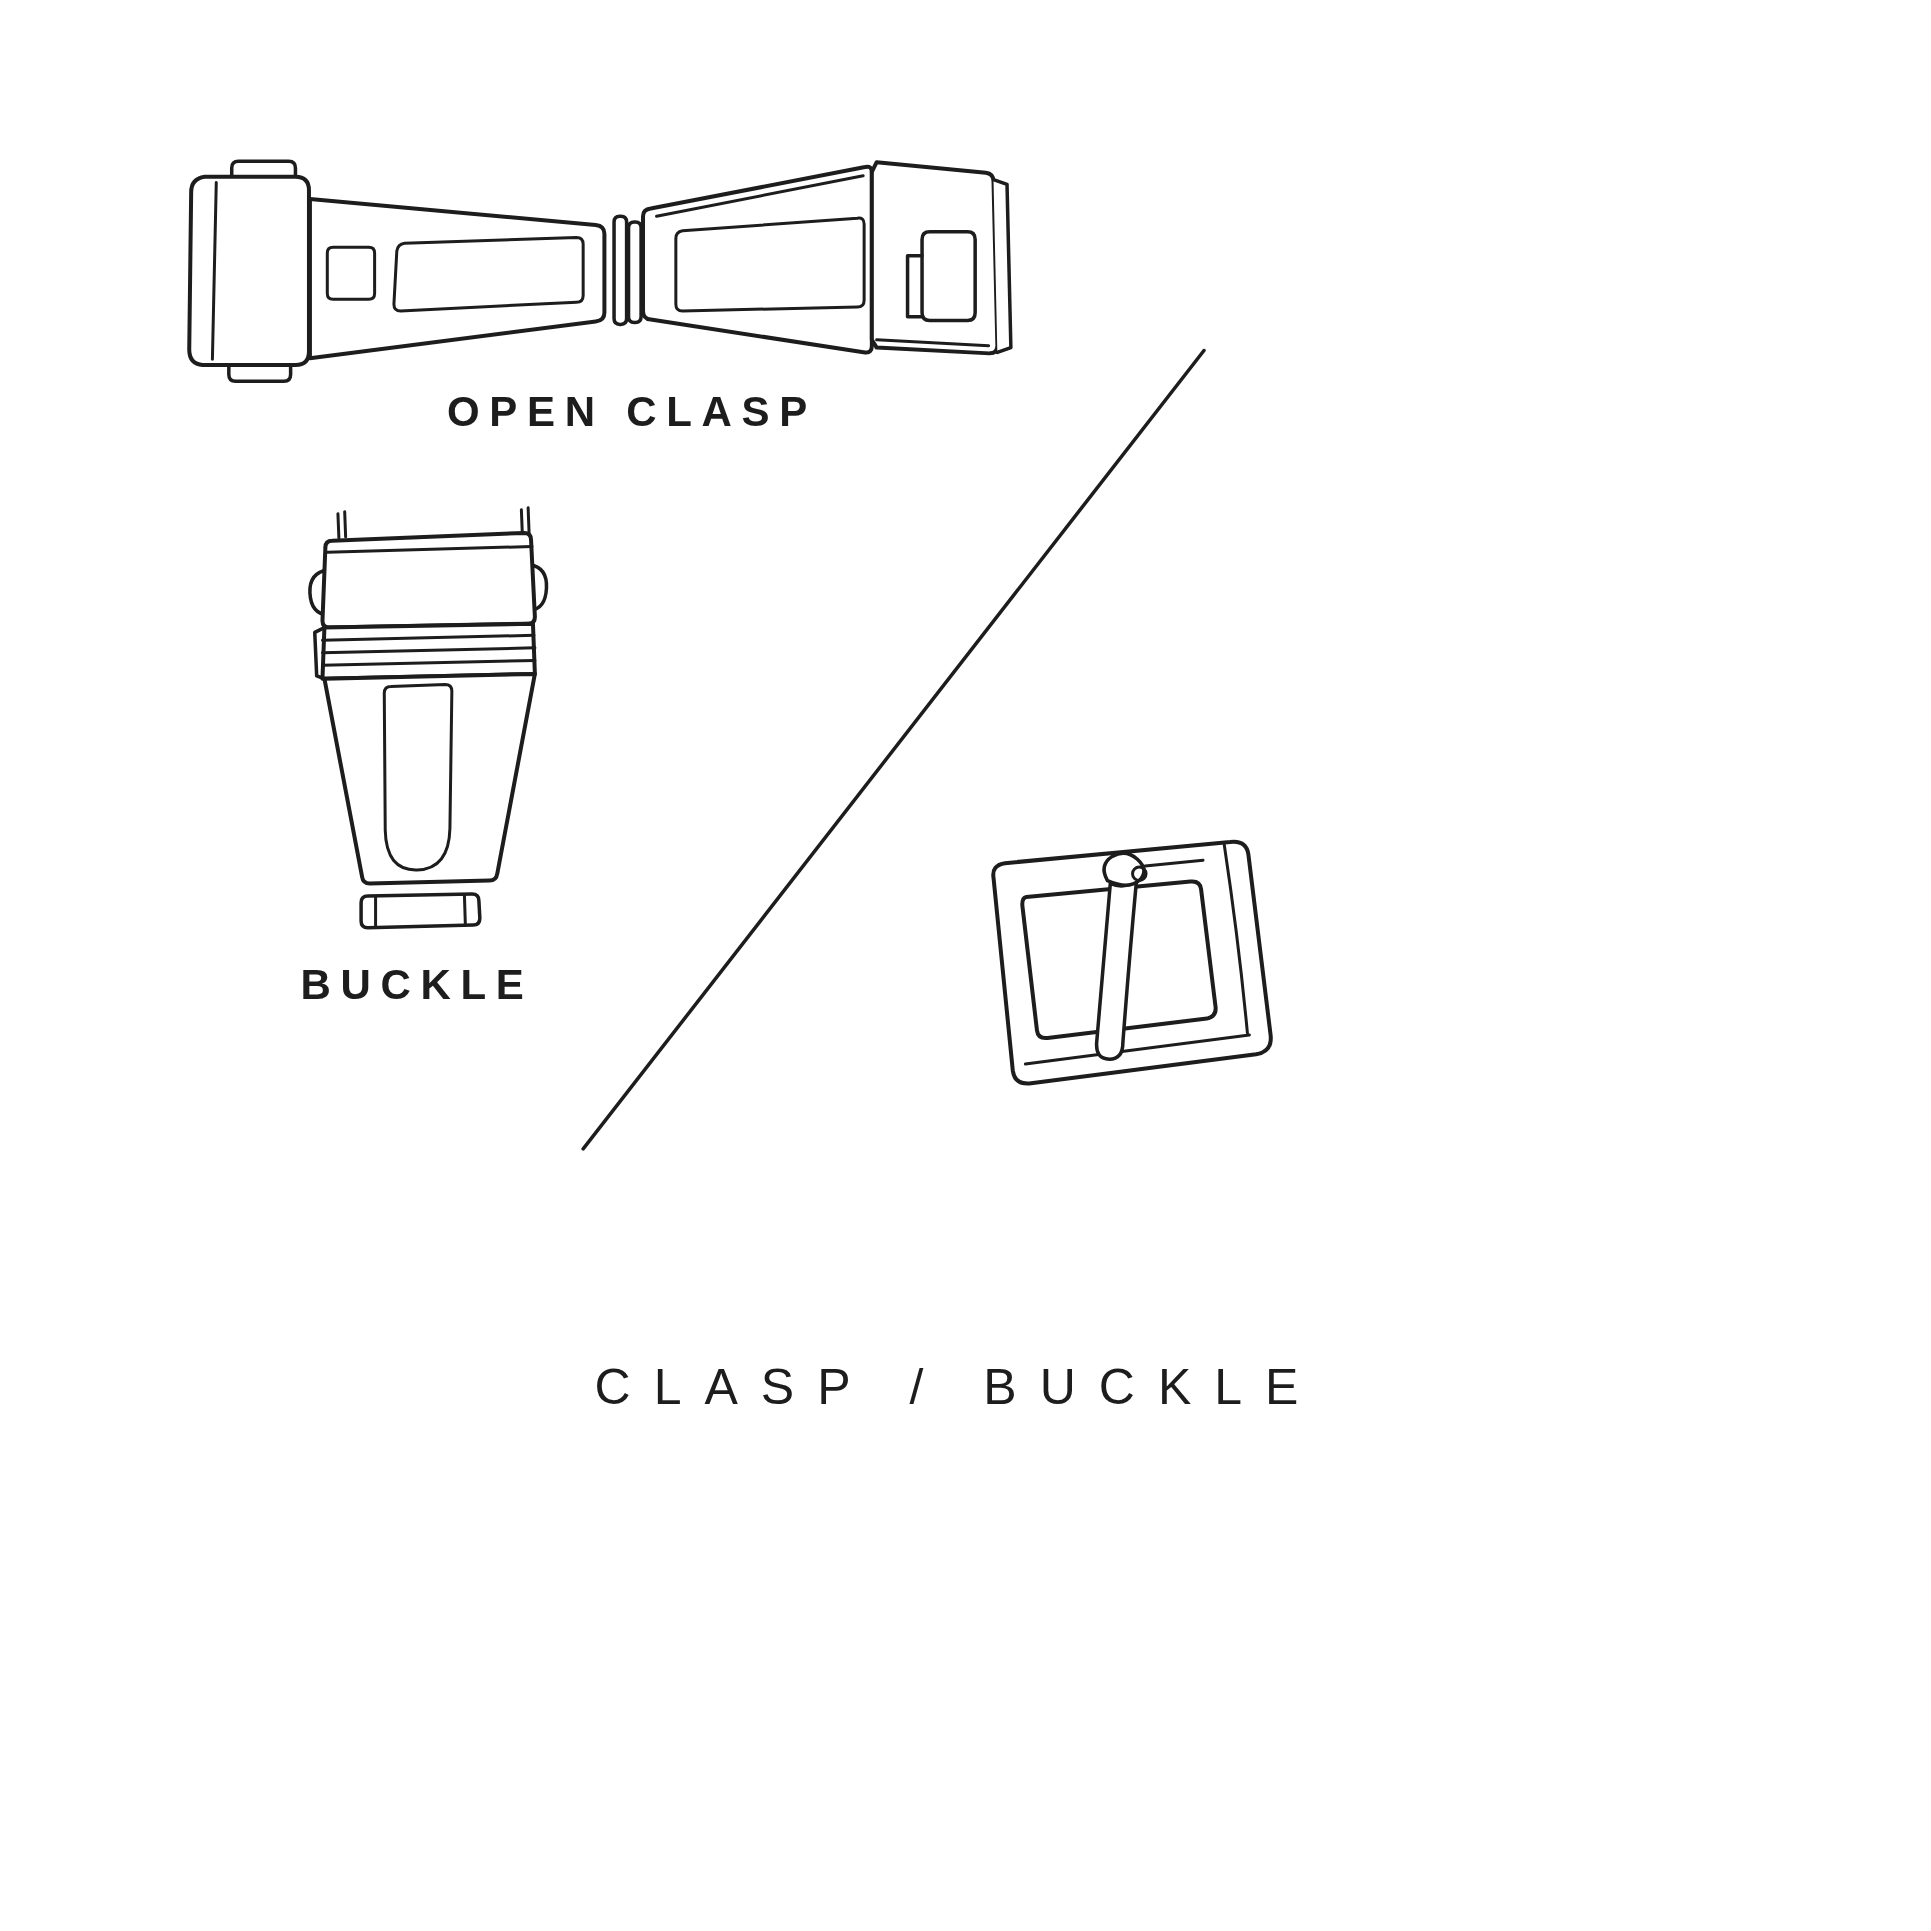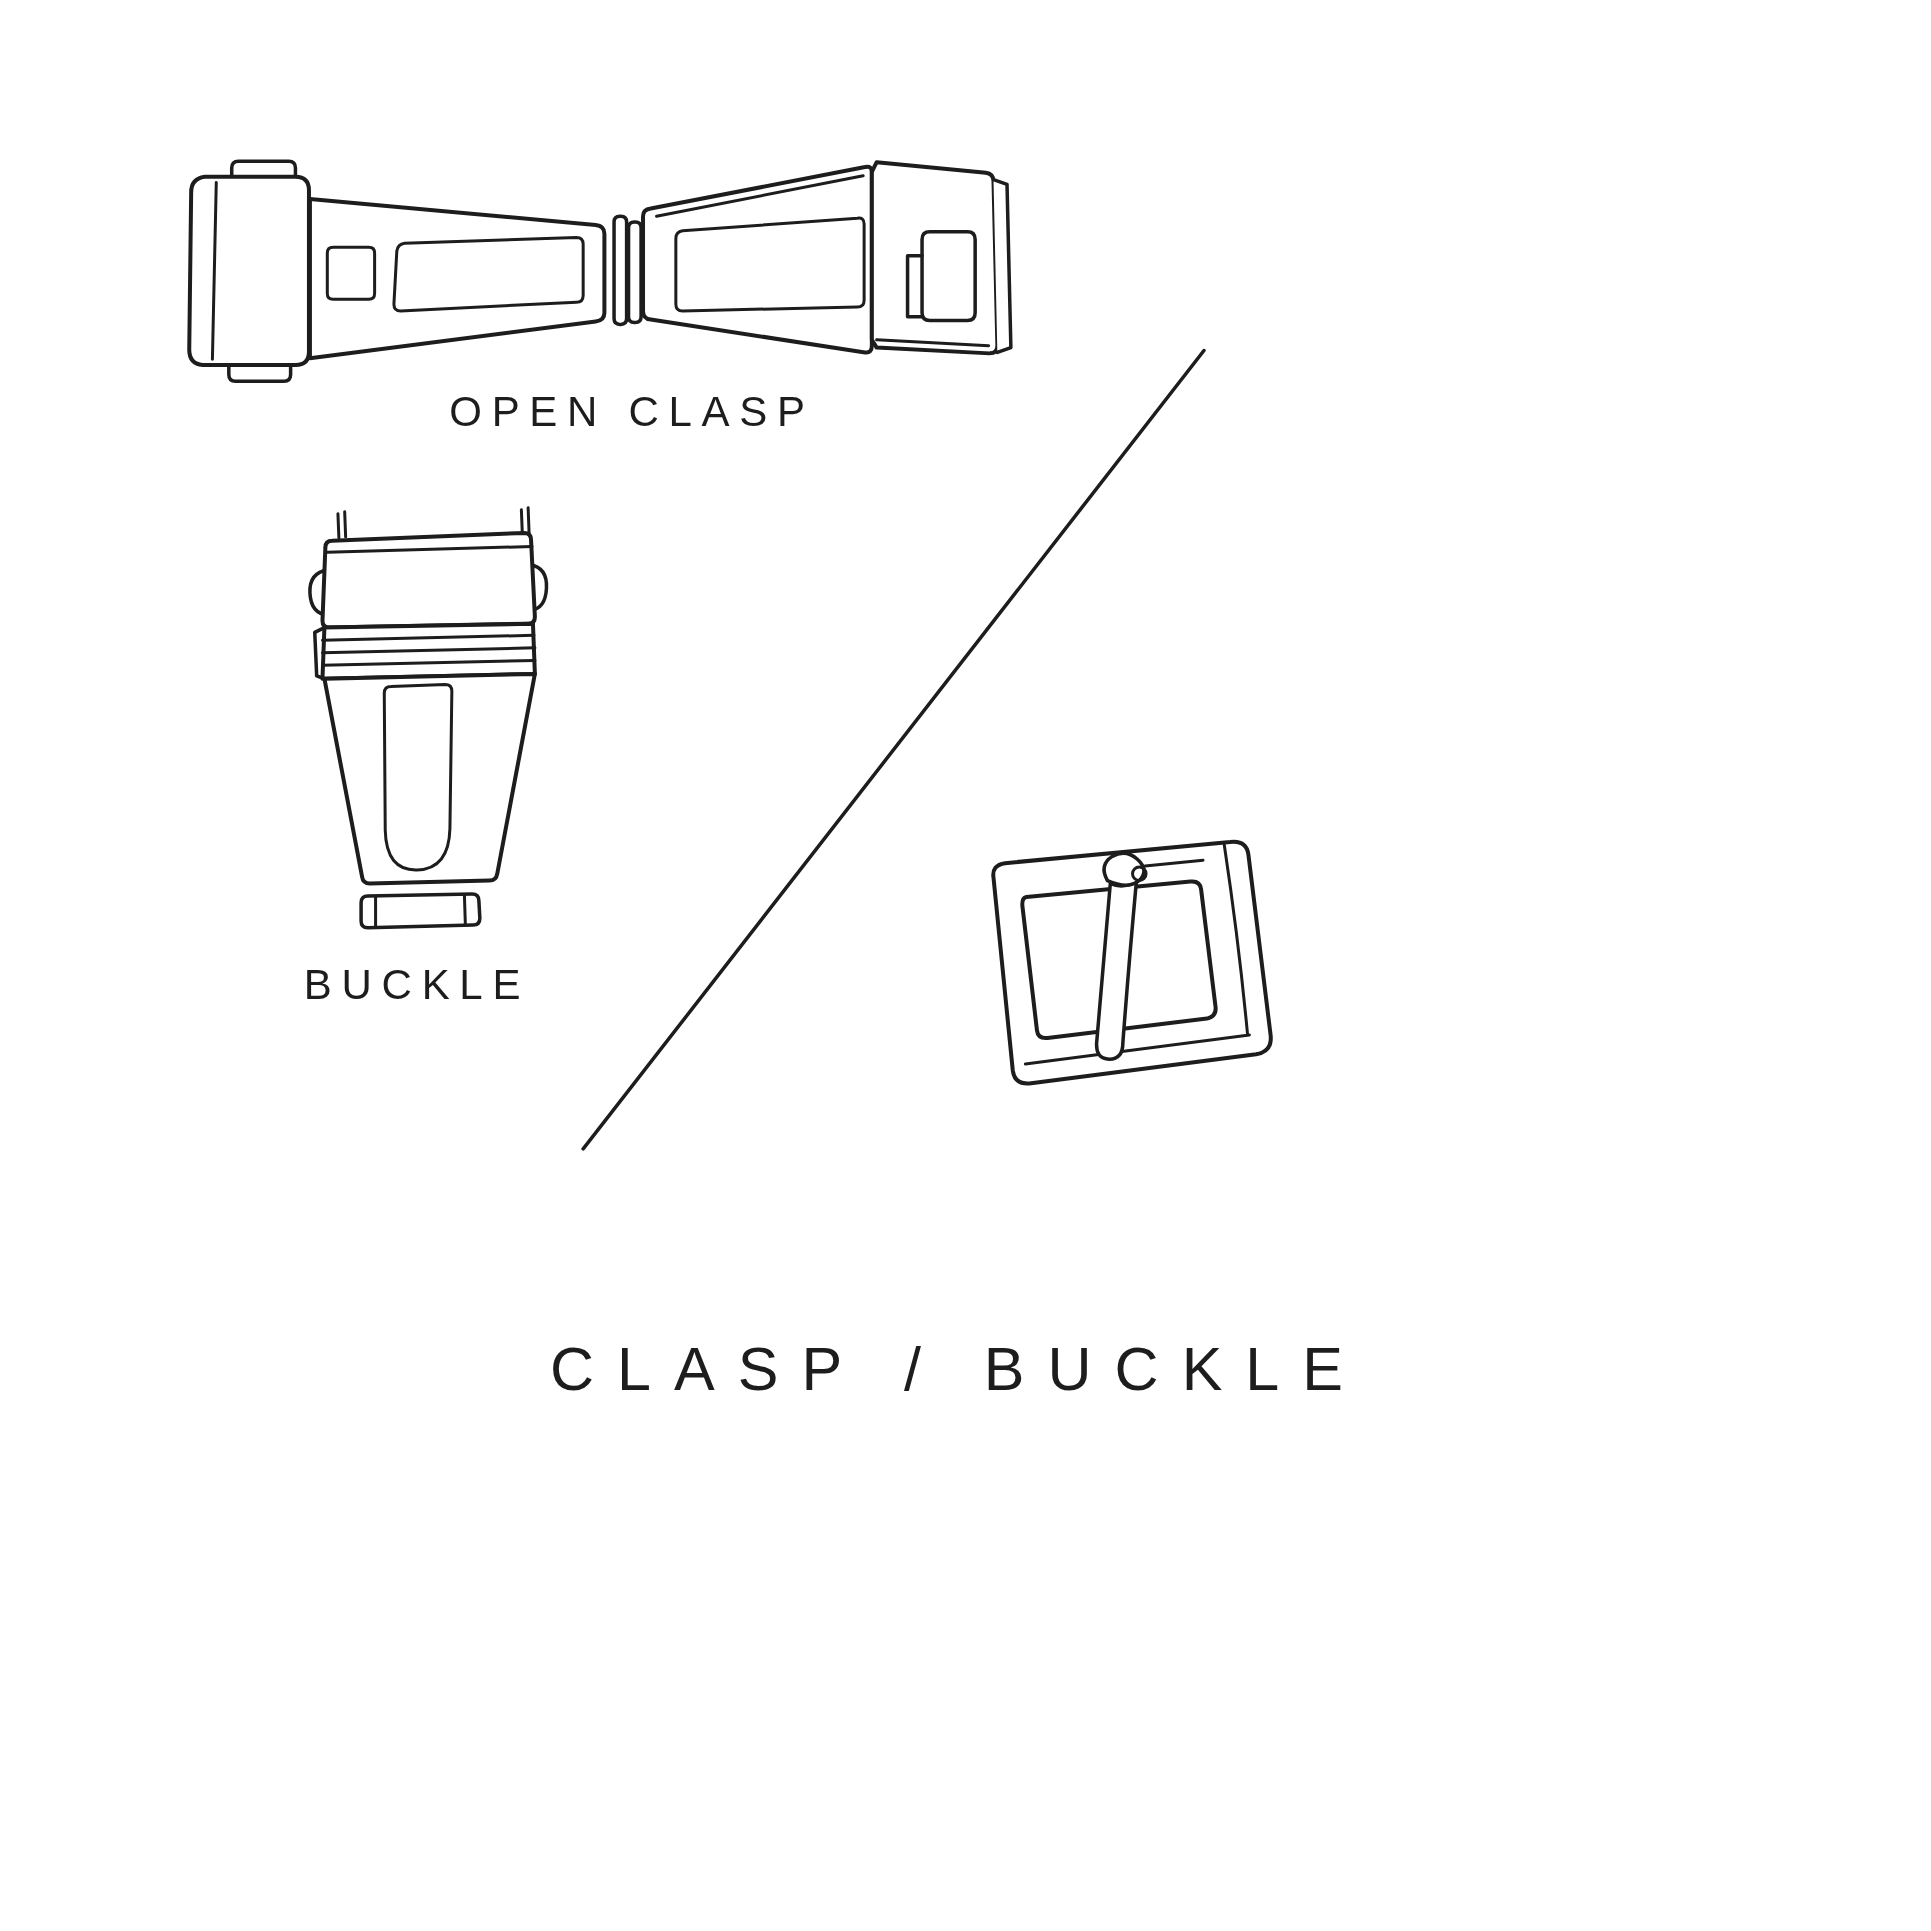--- a/index.html
+++ b/index.html
@@ -22,31 +22,32 @@
   .art{
     position:absolute;
     left:0; top:0;
     width:1931px;
     height:1931px;
   }
   .caption{
     position:absolute;
     text-align:center;
     color:var(--ink);
-    font-weight:400;
+    font-weight:700;
     white-space:nowrap;
   }
   .caption.small{
     font-size:42px;
     letter-spacing:9.7px;
   }
   .caption.title{
-    font-size:61px;
+    font-size:50px;
     letter-spacing:23px;
     font-weight:500;
+    margin-top:24px;
   }
   #label-open-clasp{ left:294px; top:388px;  width:676px;  }
   #label-closed{     left:224px; top:961px;  width:386px;  }
   #label-title{      left:282px; top:1334px; width:1352px; }
 
   svg path, svg line, svg ellipse, svg circle, svg rect{
     vector-effect:non-scaling-stroke;
   }
 </style>
 </head>

